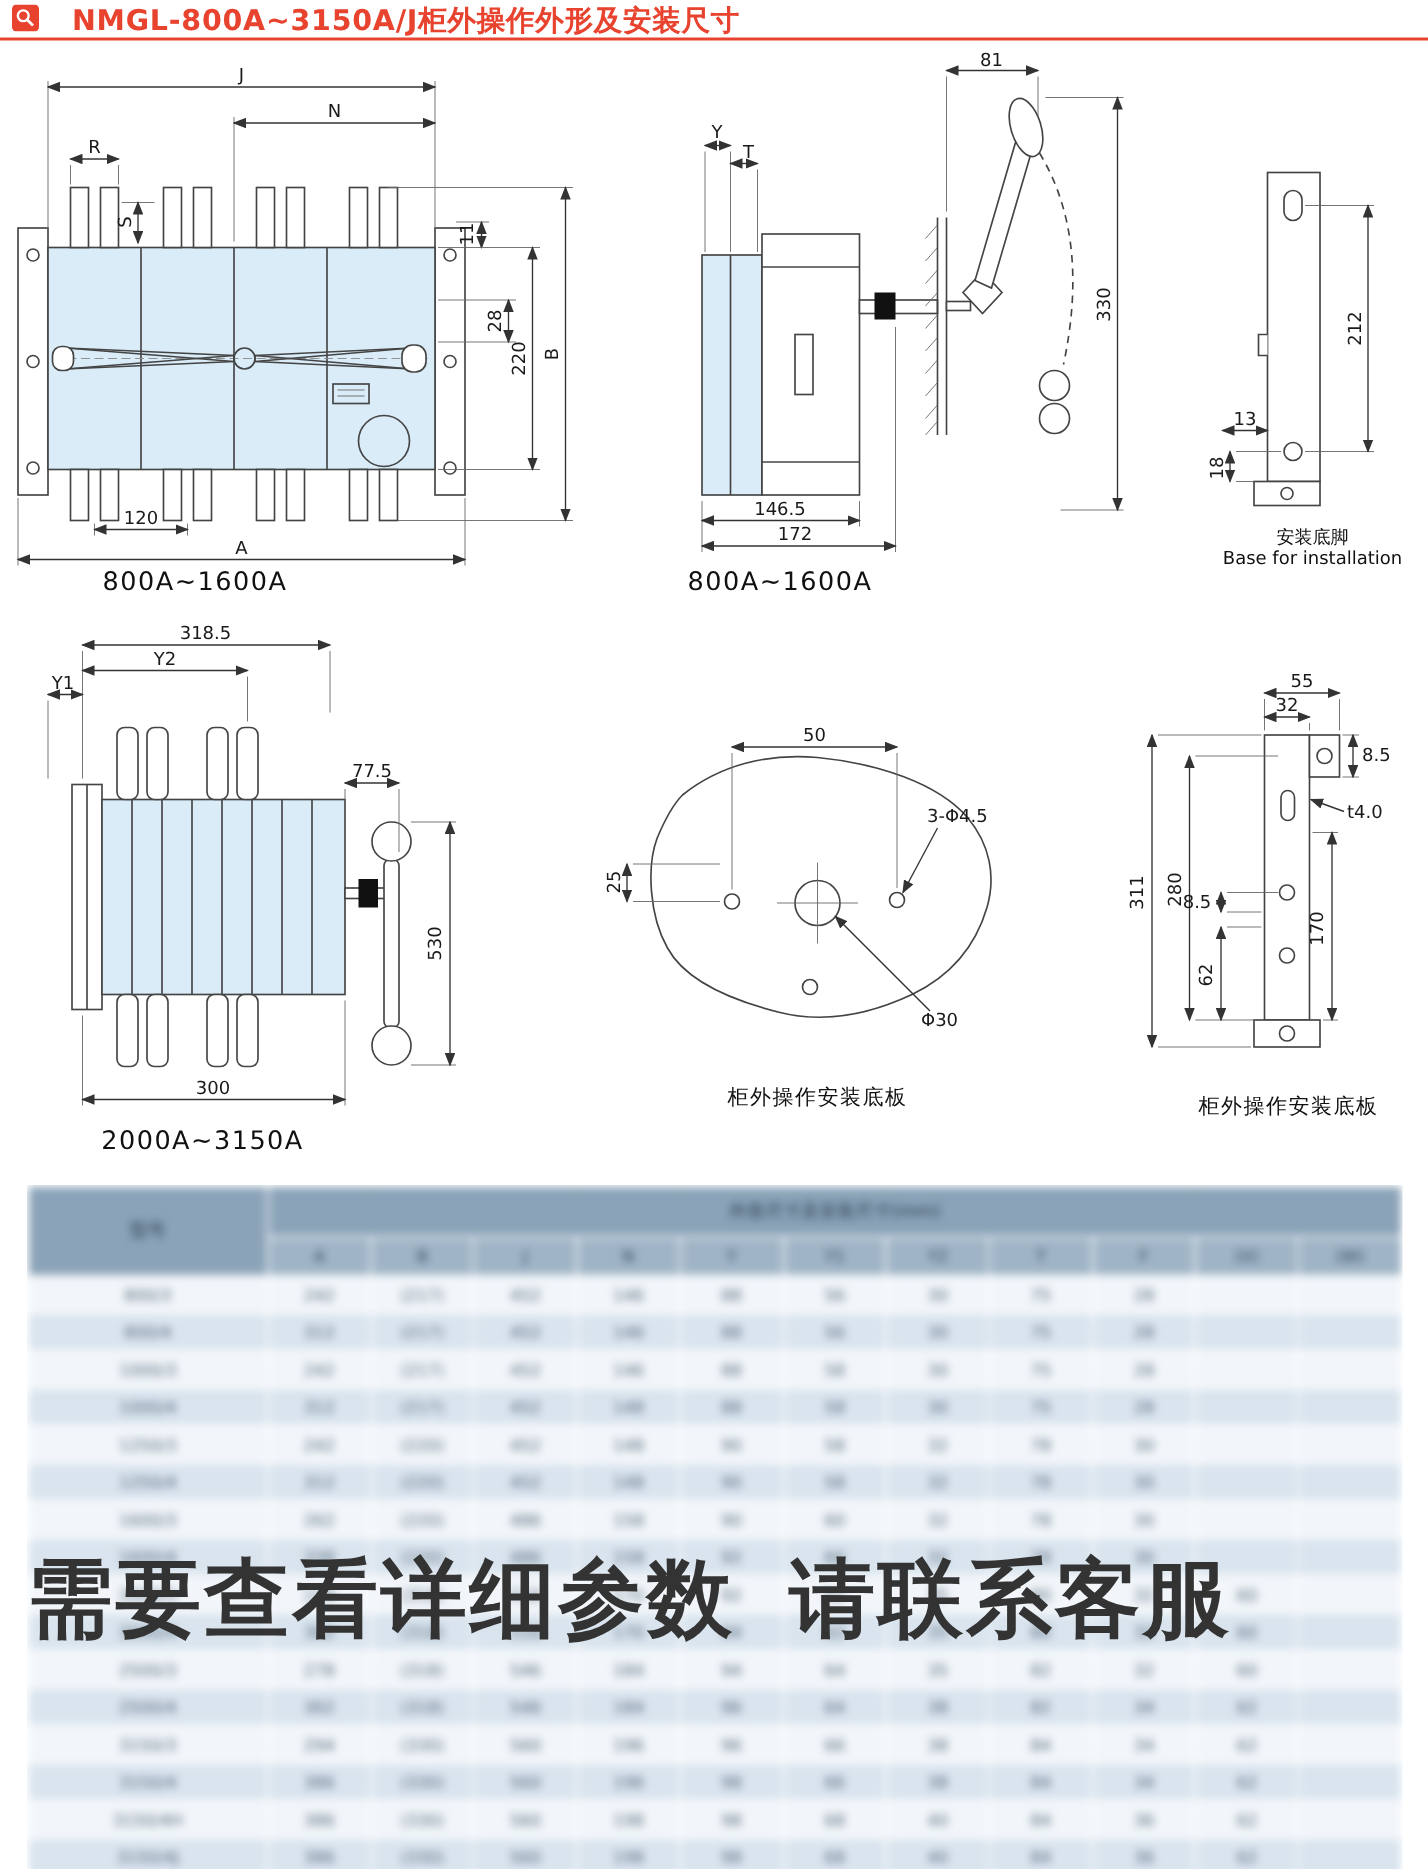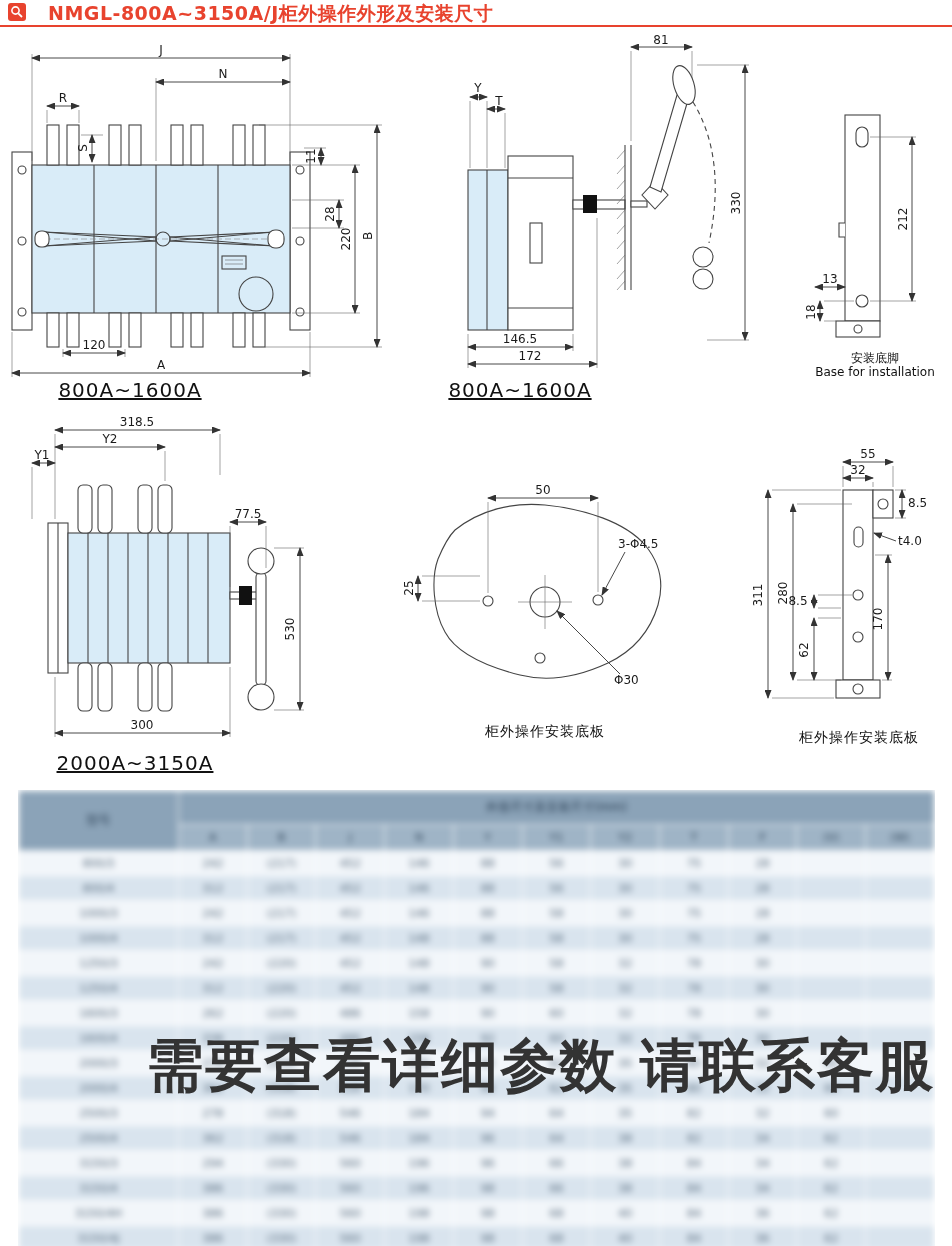--- a/index.html
+++ b/index.html
@@ -20,37 +20,37 @@
   svg.drw { position:absolute; overflow:visible; }
   svg text { font-size:12px; fill:#1a1a1a; font-family:"DejaVu Sans","Liberation Sans",sans-serif; }
   .geo  { fill:none; stroke:#444; stroke-width:1.1; }
   .geow { fill:#ffffff; stroke:#444; stroke-width:1.1; }
   .geob { fill:#d9ecf8; stroke:#444; stroke-width:1.1; }
   .dim  { fill:none; stroke:#333; stroke-width:0.9; }
   .ext  { fill:none; stroke:#666; stroke-width:0.6; }
   .cl   { fill:none; stroke:#888; stroke-width:0.6; stroke-dasharray:6 3; }
 
   .dlabel { position:absolute; text-align:center; color:#111; }
-  .big { font-size:20px; letter-spacing:1px;text-decoration:underline; }
+  .big { font-size:17px; letter-spacing:1px; }
   .mid { font-size:14px; letter-spacing:1px; }
   .sml { font-size:12px; }
   .caption { position:absolute; left:0; top:763px; width:952px; text-align:center; font-size:17px; color:#111; letter-spacing:1px; }
 
   
   .tablewrap { position:absolute; left:18px; top:790px; width:917px; height:456px; overflow:hidden; }
   .table-blur { filter:blur(3px); position:absolute; inset:0; }
   #spec-table { border-collapse:collapse; width:917px; table-layout:fixed; }
   #spec-table td { border:1px solid #ffffff; height:25px; text-align:center; font-size:11px;
                    color:#53677a; overflow:hidden; white-space:nowrap; }
   #spec-table td.h1 { background:#8ba3b8; color:#203449; height:34px; font-size:12px; }
   #spec-table td.h2 { background:#9fb4c6; color:#2c4156; height:26px; }
   #spec-table tr.odd  td { background:#f2f6fa; }
   #spec-table tr.even td { background:#d9e4ee; }
-  .overlay { position:absolute; left:0; top:238px; width:100%; text-align:right;
-             font-size:57px; font-weight:700; color:#333; letter-spacing:2px; z-index:2; white-space:nowrap; }
+  .overlay { position:absolute; left:0; top:238px; width:100%; text-align:left;
+             font-size:57px; font-weight:700; color:#333; letter-spacing:2px; z-index:2; white-space:nowrap;font-family:Liberation Mono, monospace; }
 </style>
 </head>
 <body>
 
 <div class="page">
 
   <div class="hdr">
     <span class="hicon">
       <svg width="18" height="18" viewBox="0 0 18 18">
         <rect width="18" height="18" rx="3" fill="#e8432e"></rect>

